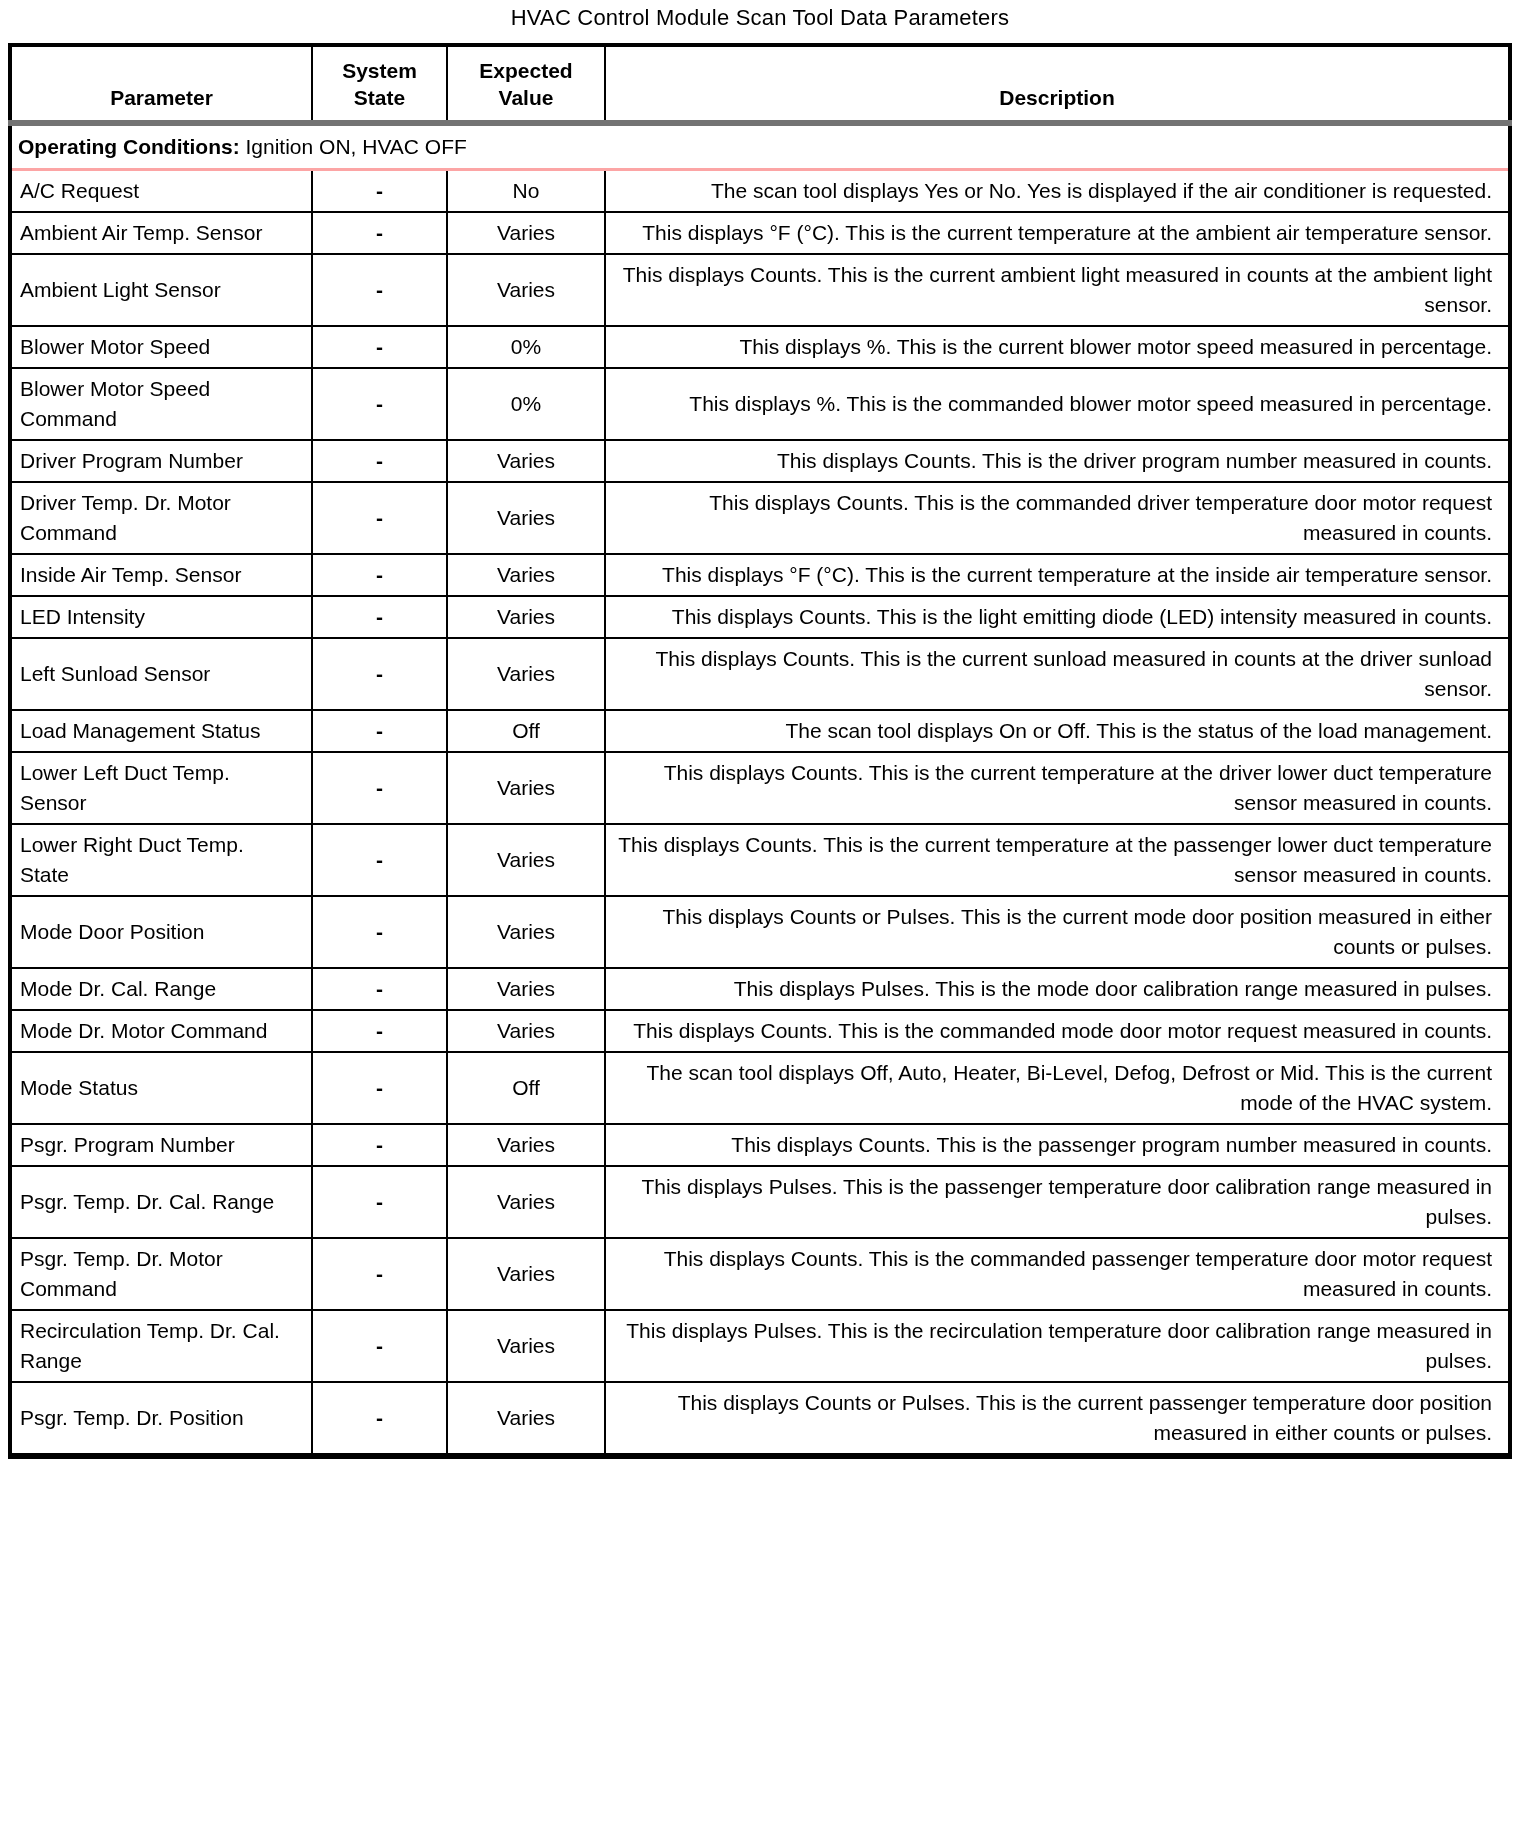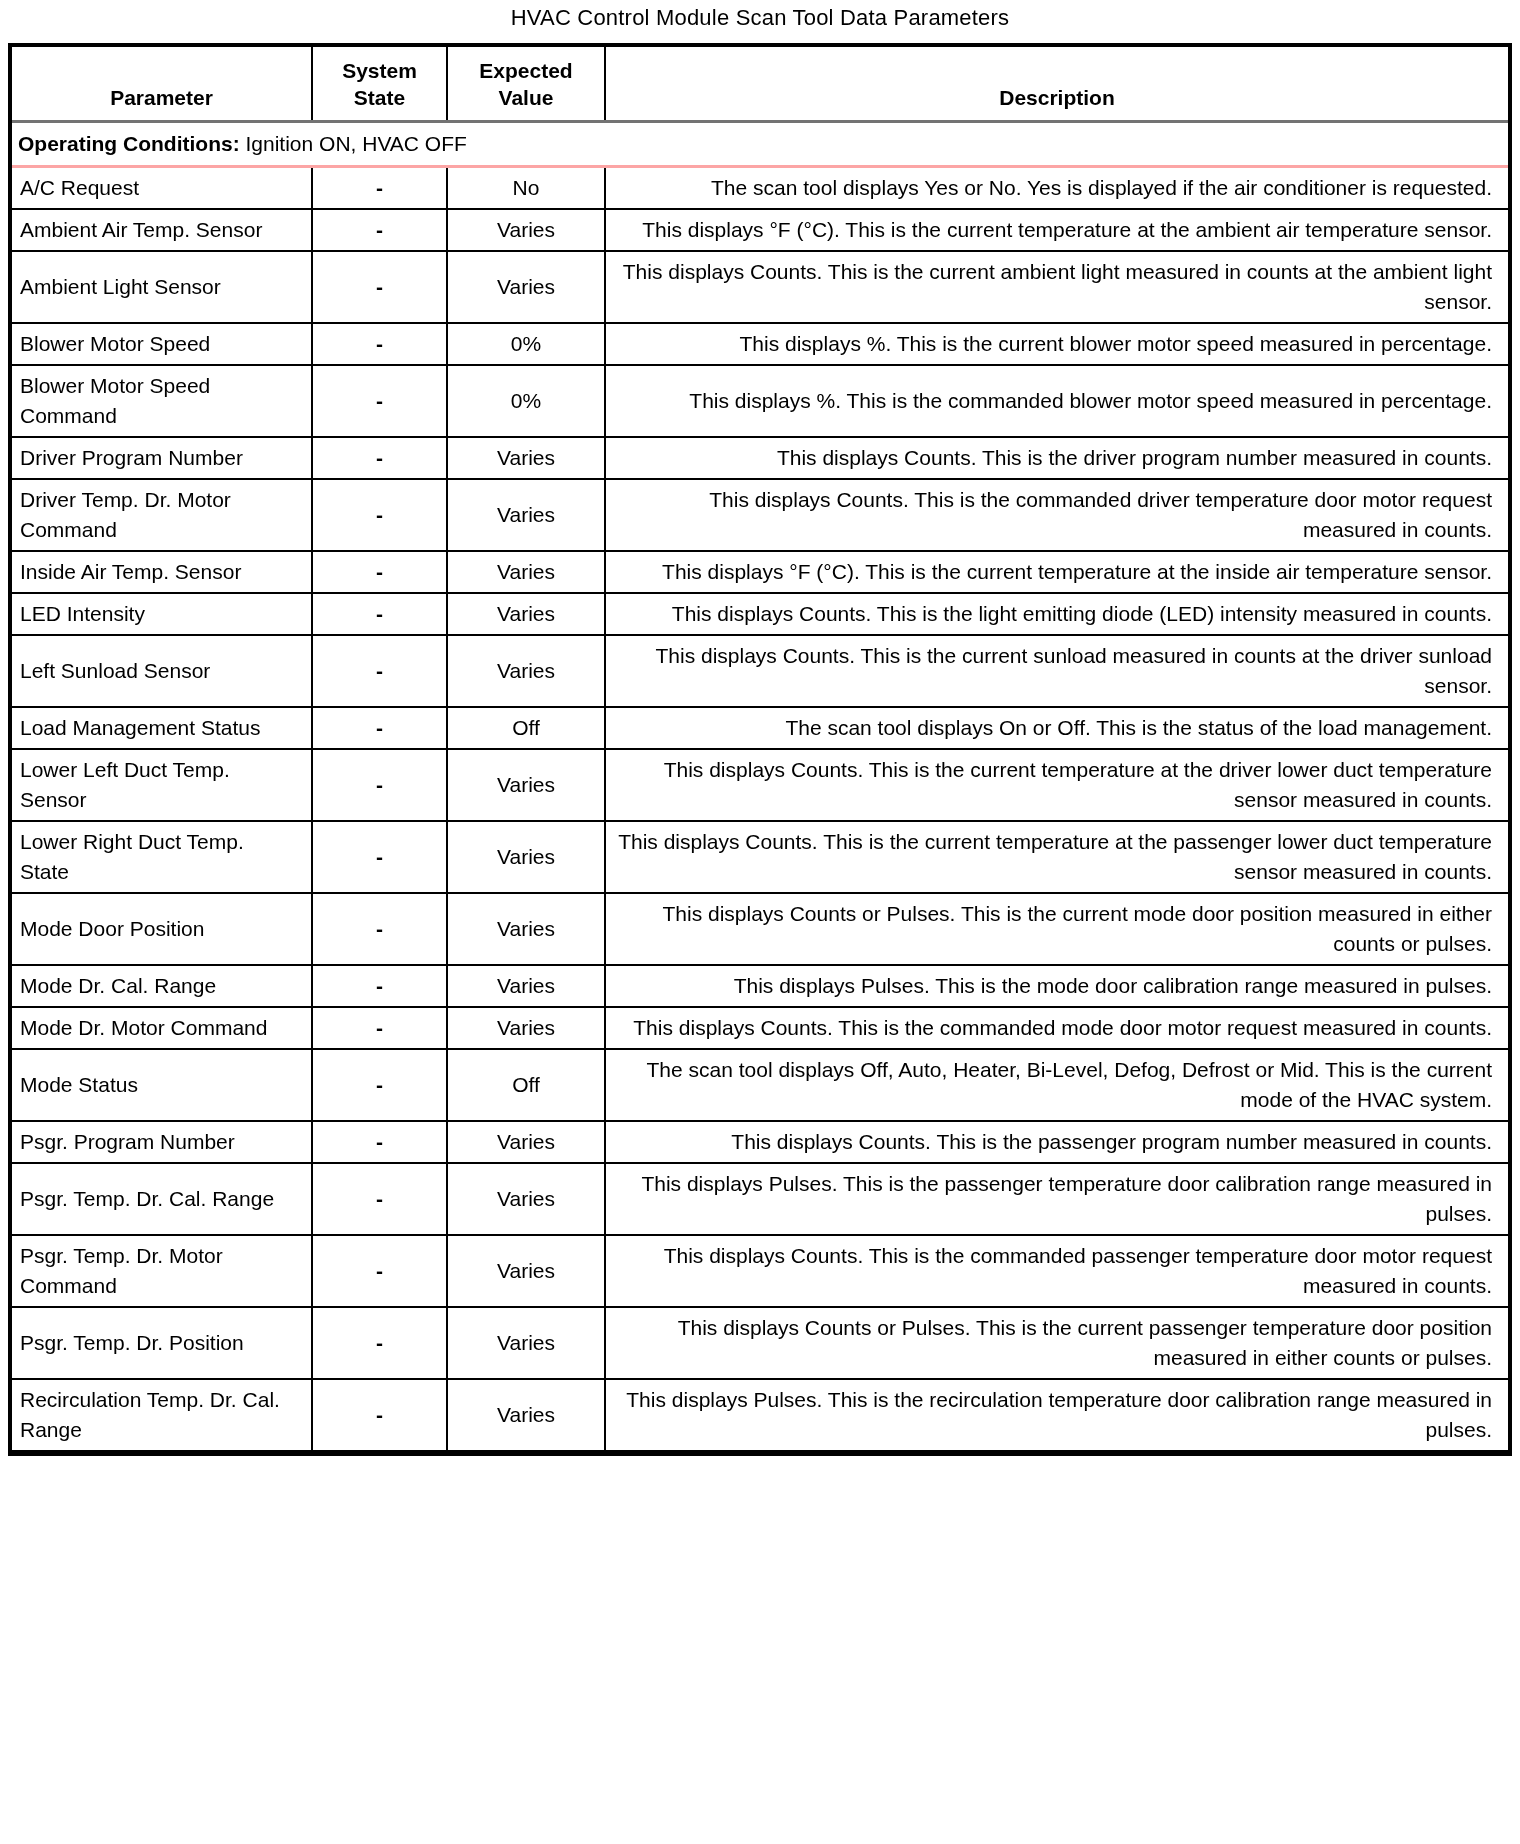--- a/index.html
+++ b/index.html
@@ -40,21 +40,21 @@
     border: 2px solid #000;
     font-size: 21px;
     box-sizing: border-box;
   }
   thead th {
     font-weight: bold;
     text-align: center;
     vertical-align: bottom;
     line-height: 27px;
     padding: 10px 6px 9px 6px;
-    border-bottom: 3px solid #737373;
+    border-bottom: 6px solid #737373;
   }
   thead th.h-state, thead th.h-value {
     padding-left: 18px;
     padding-right: 18px;
   }
   tr.section-row td {
     padding: 7px 6px 8px 6px;
     line-height: 27px;
     border-bottom: 3px solid #fca5a5;
   }
@@ -226,27 +226,27 @@
           <td class="value-cell">Varies</td>
           <td class="desc-cell">This displays Pulses. This is the passenger temperature door calibration range measured in pulses.</td>
         </tr>
         <tr>
           <td class="param-cell">Psgr. Temp. Dr. Motor Command</td>
           <td class="state-cell">-</td>
           <td class="value-cell">Varies</td>
           <td class="desc-cell">This displays Counts. This is the commanded passenger temperature door motor request measured in counts.</td>
         </tr>
         <tr>
+          <td class="param-cell">Recirculation Temp. Dr. Cal. Range</td>
+          <td class="state-cell">-</td>
+          <td class="value-cell">Varies</td>
+          <td class="desc-cell">This displays Pulses. This is the recirculation temperature door calibration range measured in pulses.</td>
+        </tr>
+        <tr>
           <td class="param-cell">Psgr. Temp. Dr. Position</td>
           <td class="state-cell">-</td>
           <td class="value-cell">Varies</td>
           <td class="desc-cell">This displays Counts or Pulses. This is the current passenger temperature door position measured in either counts or pulses.</td>
-        </tr>
-        <tr>
-          <td class="param-cell">Recirculation Temp. Dr. Cal. Range</td>
-          <td class="state-cell">-</td>
-          <td class="value-cell">Varies</td>
-          <td class="desc-cell">This displays Pulses. This is the recirculation temperature door calibration range measured in pulses.</td>
         </tr>
       </tbody>
   </table>
 
 </div>
 
 </body></html>

